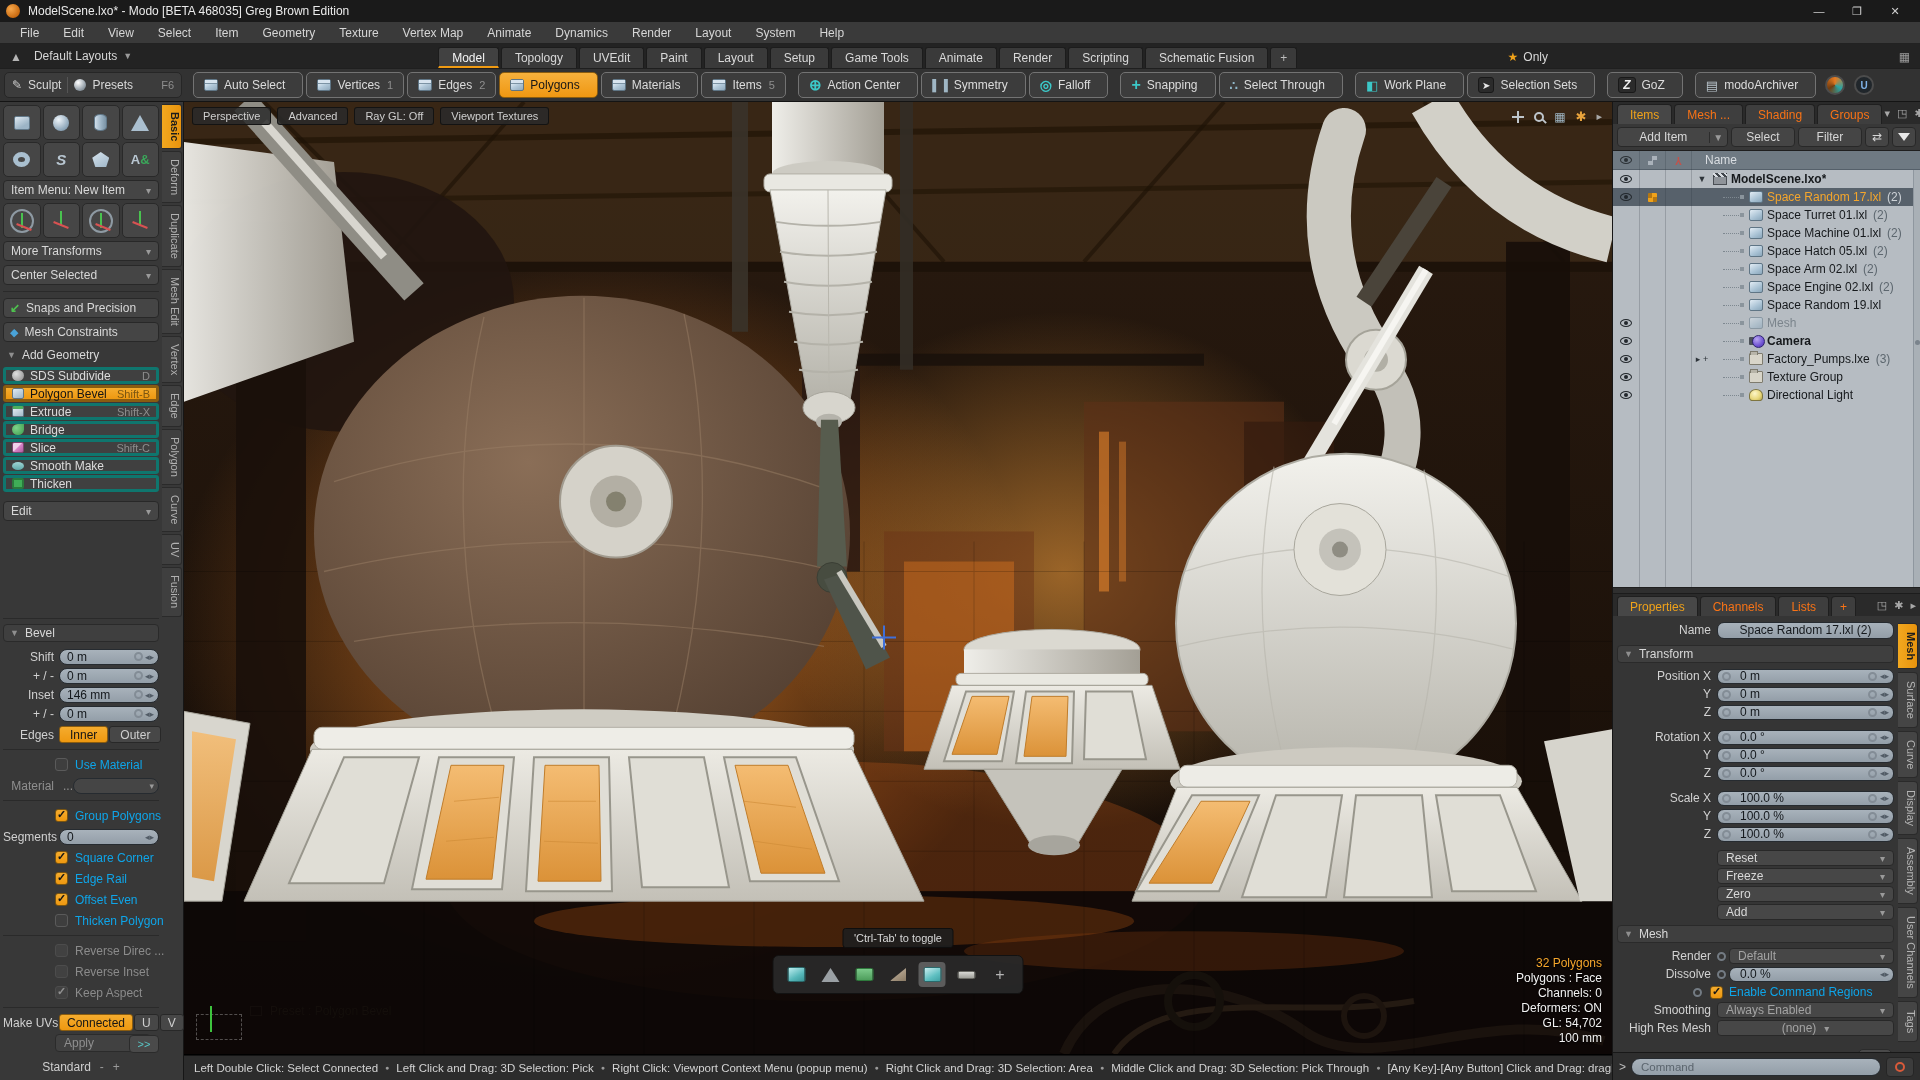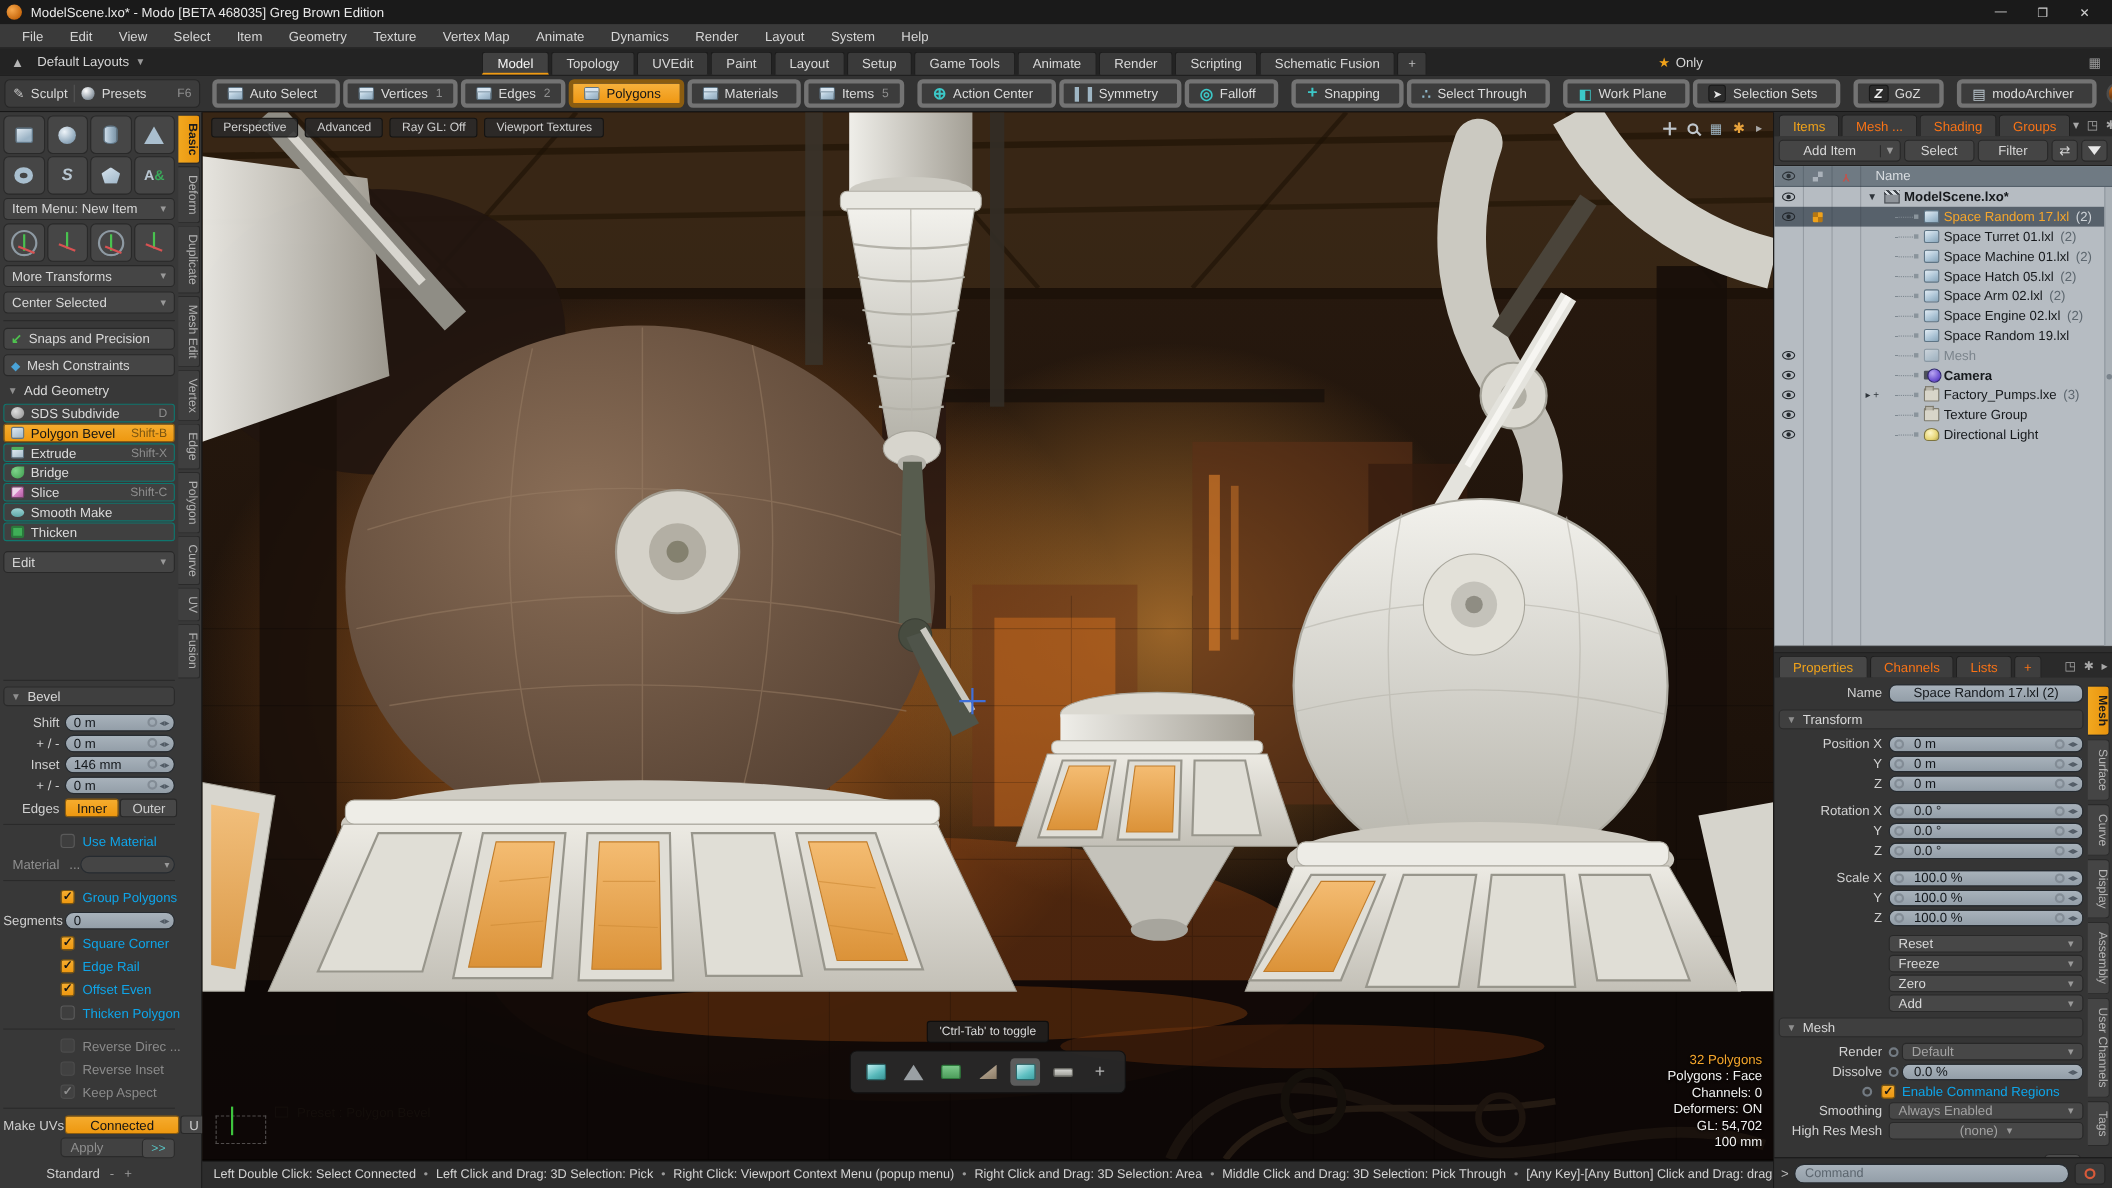--- a/index.html
+++ b/index.html
@@ -26,21 +26,21 @@
 .only-wrap{position:absolute;right:372px;bottom:4px;display:flex;align-items:center;gap:5px}
 .star{color:#f0a21a;font-size:12px}
 .lay-grid{position:absolute;right:10px;bottom:4px;color:#9a9a9a}
 
 .toolbar{height:34px;background:#323232;border-top:1px solid #1f1f1f;border-bottom:1px solid #141414;display:flex;align-items:center;padding:0 4px;gap:3px;white-space:nowrap}
 .sculpt-group{width:178px;flex:none;display:flex;align-items:center;gap:6px;background:#3c3c3c;border:1px solid #262626;border-radius:5px;height:26px;padding:0 7px;margin-right:8px}
 .pencil{color:#cfcfcf;font-size:12px}
 .sphere-ic{width:12px;height:12px;border-radius:50%;background:radial-gradient(circle at 35% 30%,#fff,#9aa4ad 60%,#5d676f);flex:none}
 .fkey{color:#8f8f8f;margin-left:auto;font-size:11px}
 .vsep{width:1px;height:16px;background:#555}
-.tb-btn{height:26px;display:flex;align-items:center;gap:6px;padding:0 10px;background:#3c3c3c;border:4px solid #737373;border-radius:5px;color:#dcdcdc}
+.tb-btn{height:26px;display:flex;align-items:center;gap:6px;padding:0 10px;background:#3c3c3c;border:1px solid #737373;border-radius:5px;color:#dcdcdc}
 .tb-btn.active{background:linear-gradient(#f7b13c,#ef9712);color:#161616;border-color:#8a5c10}
 .tb-btn.gap{margin-left:9px}
 .tb-count{color:#8f8f8f;font-size:11px;margin-left:1px}
 .tb-btn.active .tb-count{color:#6b4a10}
 .ic{display:inline-block;flex:none}
 .ic-cube{width:14px;height:12px;background:linear-gradient(150deg,#e6f0f8 15%,#b2c9da 55%,#90a9bc);border:1px solid #5f7585;border-radius:2px;position:relative}
 .ic-cube::before{content:"";position:absolute;left:0;right:0;top:0;height:3px;background:#d7e4ef;border-bottom:1px solid #7c93a4}
 .ic-crosshair::before{content:"⊕";color:#3cc8c8;font-size:15px;font-weight:bold}
 .ic-symmetry::before{content:"▌▐";color:#9fb6c4;font-size:11px}
 .ic-falloff::before{content:"◎";color:#3cc8c8;font-size:14px;font-weight:bold}
@@ -80,21 +80,21 @@
 .gz::after{content:"";position:absolute;left:4px;top:15px;width:16px;height:2px;background:#d85252;transform:rotate(22deg)}
 .gz.ring{border:2px solid #8e9aa3;border-radius:50%}
 .dd{height:20px;background:#454545;border:1px solid #282828;border-radius:4px;display:flex;align-items:center;padding:0 7px;color:#d8d8d8;margin:1px 0}
 .dd::after{content:"▾";margin-left:auto;color:#9a9a9a;font-size:10px}
 .sb-divider{height:1px;background:#2a2a2a;margin:3px 0;flex:none}
 .sb-btn{height:20px;background:#454545;border:1px solid #282828;border-radius:4px;display:flex;align-items:center;gap:6px;padding:0 6px;color:#d8d8d8;margin:1px 0}
 .snaps-ic{color:#4fc24f;font-weight:bold}
 .constr-ic{color:#4aa3d8;font-size:11px}
 .sec-head{display:flex;align-items:center;gap:6px;color:#d9d9d9;padding:3px 4px;flex:none}
 .sec-tri{color:#8f8f8f;font-size:9px}
-.tool-row{height:17px;flex:none;display:flex;align-items:center;gap:6px;background:#404040;border:1px solid #0f766e;border-radius:3px;padding:0 6px;margin-bottom:1px;color:#dcdcdc}
+.tool-row{height:17px;flex:none;display:flex;align-items:center;gap:6px;background:#404040;border:3px solid #0f766e;border-radius:3px;padding:0 6px;margin-bottom:1px;color:#dcdcdc}
 .tool-row.active{background:linear-gradient(#f5ac2e,#ee9810);color:#141414;border-color:#8a5c10}
 .tool-label{flex:1;white-space:nowrap}
 .tool-key{color:#8d8d8d;font-size:11px}
 .tool-row.active .tool-key{color:#7a5511}
 .tli{width:12px;height:11px;border-radius:2px;flex:none}
 .tl-sds{background:radial-gradient(circle at 35% 35%,#e0e0e0,#8a8a8a);border-radius:50%}
 .tl-bevel{background:linear-gradient(150deg,#e0eaf2,#9cb4c6);border:1px solid #5f7585}
 .tl-extrude{background:linear-gradient(150deg,#dfe9f1,#a3bac8);border:1px solid #5f7585;border-top:3px solid #4fae5c}
 .tl-bridge{background:radial-gradient(circle at 35% 35%,#7ed48a,#3d9a4c);border-radius:50% 0 50% 50%}
 .tl-slice{background:linear-gradient(135deg,#efd3ea 45%,#d886c8 50%,#b05ca0);border:1px solid #7e4472}
@@ -631,21 +631,21 @@
       </div>
       <div class="chk-row dis">
         <span class="chk on"></span>
         <span class="chk-label">Keep Aspect</span>
       </div>
       <div class="sb-divider"></div>
       <div class="frow">
         <span class="flabel">Make UVs</span>
         <span class="seg">
 
-        <span class="seg-opt active" style="padding:0 22px">Connected</span>
+        <span class="seg-opt active" style="padding:0 7px">Connected</span>
             <span class="seg-opt" style="padding:0 7px">U</span>
             <span class="seg-opt" style="padding:0 7px">V</span>
           </span>
       </div>
       <div class="apply-btn">
           <span>Apply</span>
         </div>
       <div class="sb-bottom">
         <span class="more-btn">&gt;&gt;</span>
         <span>Standard</span>

